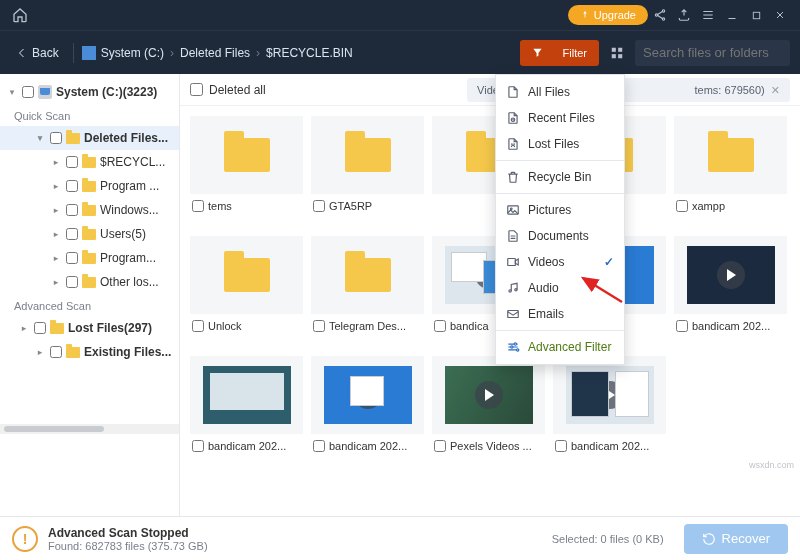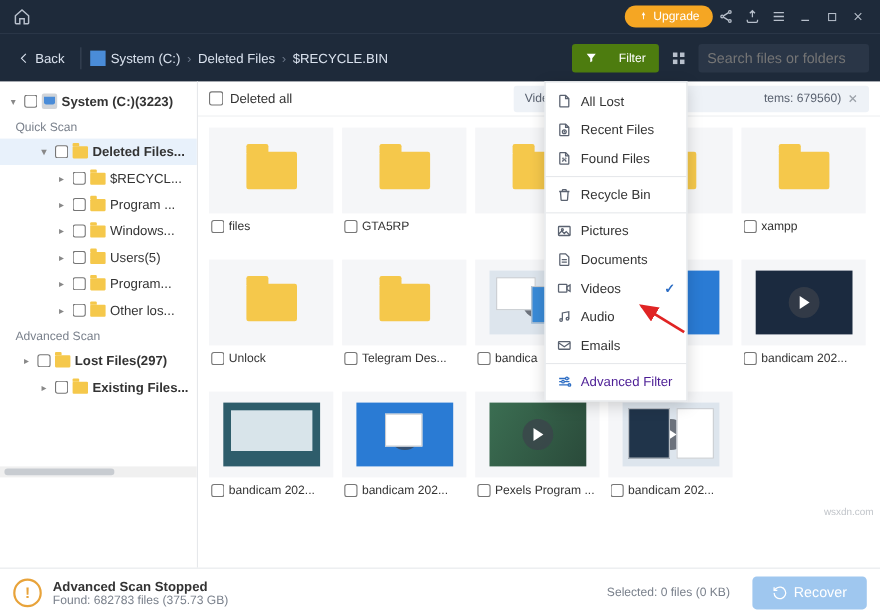--- a/index.html
+++ b/index.html
@@ -13,21 +13,21 @@
 .titlebar .ico-btn { width: 24px; height: 30px; display: flex; align-items: center; justify-content: center; color: #b8c0cc; cursor: pointer; }
 
 
 .toolrow { height: 44px; background: #1e2a3a; display: flex; align-items: center; padding: 0 10px; color: #dbe3ef; border-top: 1px solid #2a3647; }
 .back-btn { display: flex; align-items: center; gap: 4px; cursor: pointer; padding: 4px 6px; }
 .vdiv { width: 1px; height: 20px; background: #3a4658; margin: 0 8px; }
 .bc-ico { width: 14px; height: 14px; background: #4a8cd8; margin-right: 5px; }
 .bc-item { color: #dbe3ef; cursor: pointer; }
 .bc-sep { color: #6a7688; margin: 0 6px; }
 .toolrow .spacer { flex: 1; }
-.filter-btn { background: #4d7c0f; color: #fff; height: 26px; padding: 0 12px; border-radius: 3px; display: flex; align-items: center; gap: 20px; cursor: pointer; font-size: 11px; }
+.filter-btn { background: #c2410c; color: #fff; height: 26px; padding: 0 12px; border-radius: 3px; display: flex; align-items: center; gap: 20px; cursor: pointer; font-size: 11px; }
 .grid-view-btn { width: 28px; height: 26px; display: flex; align-items: center; justify-content: center; color: #b8c0cc; cursor: pointer; margin: 0 4px; }
 .searchbox { background: #2a3647; height: 26px; width: 155px; border-radius: 3px; display: flex; align-items: center; padding: 0 8px; color: #6a7688; }
 .searchbox input { flex: 1; background: transparent; border: none; outline: none; color: #dbe3ef; font-size: 13px; }
 
 
 .main { display: flex; height: 442px; }
 .sidebar { width: 180px; border-right: 1px solid #e6e8eb; overflow-y: auto; padding-top: 6px; }
 .tree-row { display: flex; align-items: center; height: 24px; padding-left: 6px; cursor: pointer; white-space: nowrap; overflow: hidden; }
 .tree-row.sel { background: #e8f1fb; font-weight: 600; }
 .tree-row .tw { width: 12px; display: inline-flex; justify-content: center; color: #888; font-size: 9px; }
@@ -63,21 +63,21 @@
 .cell .caption input[type=checkbox] { width: 12px; height: 12px; }
 .cell .caption .cap-txt { overflow: hidden; text-overflow: ellipsis; white-space: nowrap; flex: 1; font-size: 11px; }
 
 
 .dropdown { position: absolute; top: 0; left: 315px; width: 130px; background: #fff; border: 1px solid #e0e3e7; box-shadow: 0 4px 14px rgba(0,0,0,0.18); z-index: 20; padding: 4px 0; }
 .dd-item { height: 26px; display: flex; align-items: center; padding: 0 10px; gap: 8px; cursor: pointer; font-size: 12px; }
 .dd-item .dd-ico { width: 14px; height: 14px; display: flex; align-items: center; justify-content: center; color: #5a6270; }
 .dd-item .dd-ico svg { width: 14px; height: 14px; }
 .dd-item .chk { margin-left: auto; color: #2c6dc4; font-weight: bold; }
 .dd-sep { height: 1px; background: #e6e8eb; margin: 3px 0; }
-.dd-adv { color: #4c1d95; }
+.dd-adv { color: #4d7c0f; }
 .arrow { position: absolute; top: 198px; left: 397px; z-index: 25; pointer-events: none; }
 
 
 .statusbar { height: 44px; border-top: 1px solid #e6e8eb; display: flex; align-items: center; padding: 0 12px; gap: 10px; }
 .status-ico { width: 26px; height: 26px; border-radius: 50%; background: #fff; border: 2px solid #e8a33a; display: flex; align-items: center; justify-content: center; color: #e8a33a; font-weight: bold; font-size: 14px; }
 .status-txt .l1 { font-weight: 600; font-size: 12px; }
 .status-txt .l2 { font-size: 11px; color: #7a818c; }
 .statusbar .spacer { flex: 1; }
 .sel-info { font-size: 11px; color: #7a818c; margin-right: 10px; }
 .recover-btn { background: #9fc7ef; color: #fff; height: 30px; padding: 0 18px; border-radius: 4px; display: flex; align-items: center; gap: 6px; font-size: 13px; cursor: not-allowed; }
@@ -256,21 +256,21 @@
     </div>
 
     <div class="grid">
 
       <div class="cell">
           <div class="thumb">
             <div class="folder-glyph"></div>
           </div>
           <div class="caption">
             <input type="checkbox" style="">
-            <span class="cap-txt">files</span>
+            <span class="cap-txt">tems</span>
           </div>
         </div>
       <div class="cell">
           <div class="thumb">
             <div class="folder-glyph"></div>
           </div>
           <div class="caption">
             <input type="checkbox" style="">
             <span class="cap-txt">GTA5RP</span>
           </div>
@@ -378,21 +378,21 @@
           </div>
         </div>
       <div class="cell">
           <div class="thumb">
             <div class="vid-glyph green">
               <div class="play"></div>
             </div>
           </div>
           <div class="caption">
             <input type="checkbox" style="">
-            <span class="cap-txt">Pexels Program ...</span>
+            <span class="cap-txt">Pexels Videos ...</span>
           </div>
         </div>
       <div class="cell">
           <div class="thumb">
             <div class="vid-glyph light">
               <div class="mini-win" style="top:5px;left:5px;width:38px;height:46px;background:#20344a"></div>
               <div class="mini-win" style="top:5px;right:5px;width:34px;height:46px"></div>
               <div class="play"></div>
             </div>
           </div>
@@ -404,21 +404,21 @@
     </div>
 
     <div class="dropdown">
       <div class="dd-item">
           <span class="dd-ico">
             <svg viewBox="0 0 24 24" fill="none" stroke="currentColor" stroke-width="2">
               <path d="M14 3H6a1 1 0 0 0-1 1v16a1 1 0 0 0 1 1h12a1 1 0 0 0 1-1V8z"></path>
               <path d="M14 3v5h5"></path>
             </svg>
           </span>
-          <span>All Lost</span>
+          <span>All Files</span>
         </div>
       <div class="dd-item">
           <span class="dd-ico">
             <svg viewBox="0 0 24 24" fill="none" stroke="currentColor" stroke-width="2">
               <path d="M14 3H6a1 1 0 0 0-1 1v16a1 1 0 0 0 1 1h12a1 1 0 0 0 1-1V8z"></path>
               <path d="M14 3v5h5"></path>
               <circle cx="12" cy="15" r="3"></circle>
               <path d="M12 13v2l1 1"></path>
             </svg>
           </span>
@@ -427,21 +427,21 @@
       <div class="dd-item">
           <span class="dd-ico">
             <svg viewBox="0 0 24 24" fill="none" stroke="currentColor" stroke-width="2">
               <path d="M14 3H6a1 1 0 0 0-1 1v16a1 1 0 0 0 1 1h12a1 1 0 0 0 1-1V8z"></path>
               <path d="M14 3v5h5"></path>
               <path d="M9 17c1-2 2-3 3-3s2 1 3 3"></path>
               <circle cx="10" cy="12" r="0.5"></circle>
               <circle cx="14" cy="12" r="0.5"></circle>
             </svg>
           </span>
-          <span>Found Files</span>
+          <span>Lost Files</span>
         </div>
       <div class="dd-sep"></div>
       <div class="dd-item">
           <span class="dd-ico">
             <svg viewBox="0 0 24 24" fill="none" stroke="currentColor" stroke-width="2">
               <path d="M4 7h16M9 7V5a1 1 0 0 1 1-1h4a1 1 0 0 1 1 1v2M6 7l1 13a1 1 0 0 0 1 1h8a1 1 0 0 0 1-1l1-13"></path>
             </svg>
           </span>
           <span>Recycle Bin</span>
         </div>

